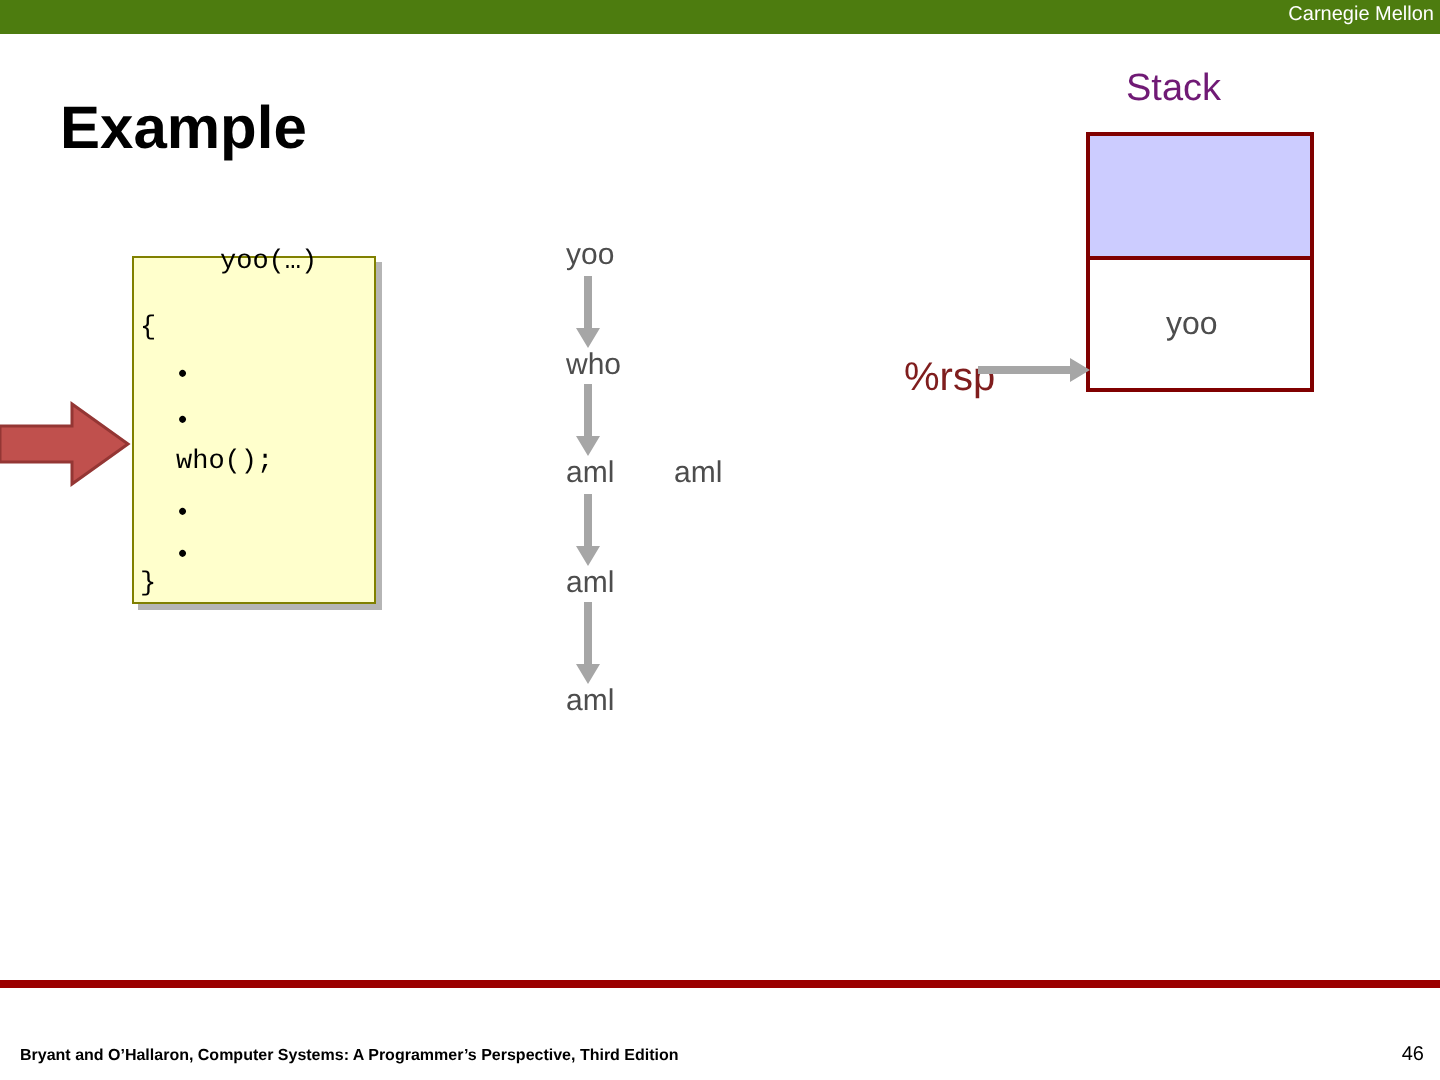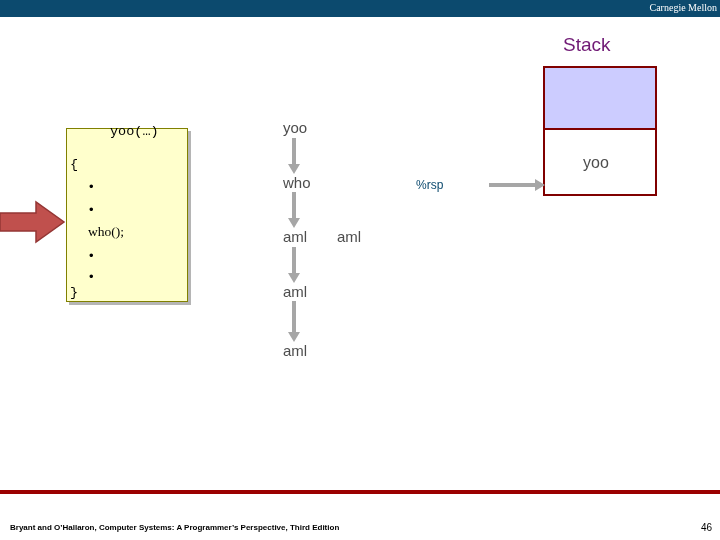--- a/index.html
+++ b/index.html
@@ -19,22 +19,21 @@
     left: 0; top: 0;
     width: 720px;
     height: 540px;
   }
   
   .banner {
     position: absolute;
     left: 0; top: 0;
     width: 720px;
     height: 17px;
-    background: #0c4a6e;
-    font-family: Liberation Serif, serif;
+    background: #4d7c0f;
   }
   .banner-label {
     position: absolute;
     right: 3px;
     top: 1px;
     color: #ffffff;
     font-size: 10px;
     line-height: 14px;
     letter-spacing: 0px;
     white-space: nowrap;
@@ -93,21 +92,21 @@
   }
   .code-text {
     position: absolute;
     font-family: "Liberation Mono", monospace;
     font-size: 13.5px;
     color: #000000;
     white-space: pre;
   }
   .c-line1 { left: 70px; top: 124px; margin-left: 40px; }
   .c-line2 { left: 70px; top: 157px; }
-  .c-line3 { left: 88px; top: 224px; font-family: Liberation Serif, serif; }
+  .c-line3 { left: 88px; top: 224px; }
   .c-line4 { left: 70px; top: 285px; }
   .bullet {
     position: absolute;
     font-size: 13px;
     color: #000000;
     line-height: 13px;
   }
   .b1 { left: 89px; top: 180px; }
   .b2 { left: 89px; top: 203px; }
   .b3 { left: 89px; top: 249px; }
@@ -166,42 +165,43 @@
   }
   .stack-yoo {
     position: absolute;
     left: 583px;
     top: 154px;
     font-size: 16px;
     color: #4D4D4D;
   }
   .rsp-label {
     position: absolute;
-    left: 416px;
+    left: 452px;
     top: 178px;
-    font-size: 12px;
-    color: #0c4a6e;
+    font-size: 20px;
+    color: #7f1d1d;
   }
   .rsp-arrow {
     position: absolute;
     left: 489px;
     top: 179px;
     width: 56px;
     height: 12px;
   }
 </style>
 </head>
 <body>
 
 <div class="slide">
 
   <div class="banner">
     <div class="banner-label">Carnegie Mellon</div>
   </div>
 
+  <div class="title">Example</div>
   <div class="stack-label">Stack</div>
 
   <div class="code-box"></div>
   <div class="code-text c-line1">yoo(…)</div>
   <div class="code-text c-line2">{</div>
   <div class="bullet b1">•</div>
   <div class="bullet b2">•</div>
   <div class="code-text c-line3">who();</div>
   <div class="bullet b3">•</div>
   <div class="bullet b4">•</div>

